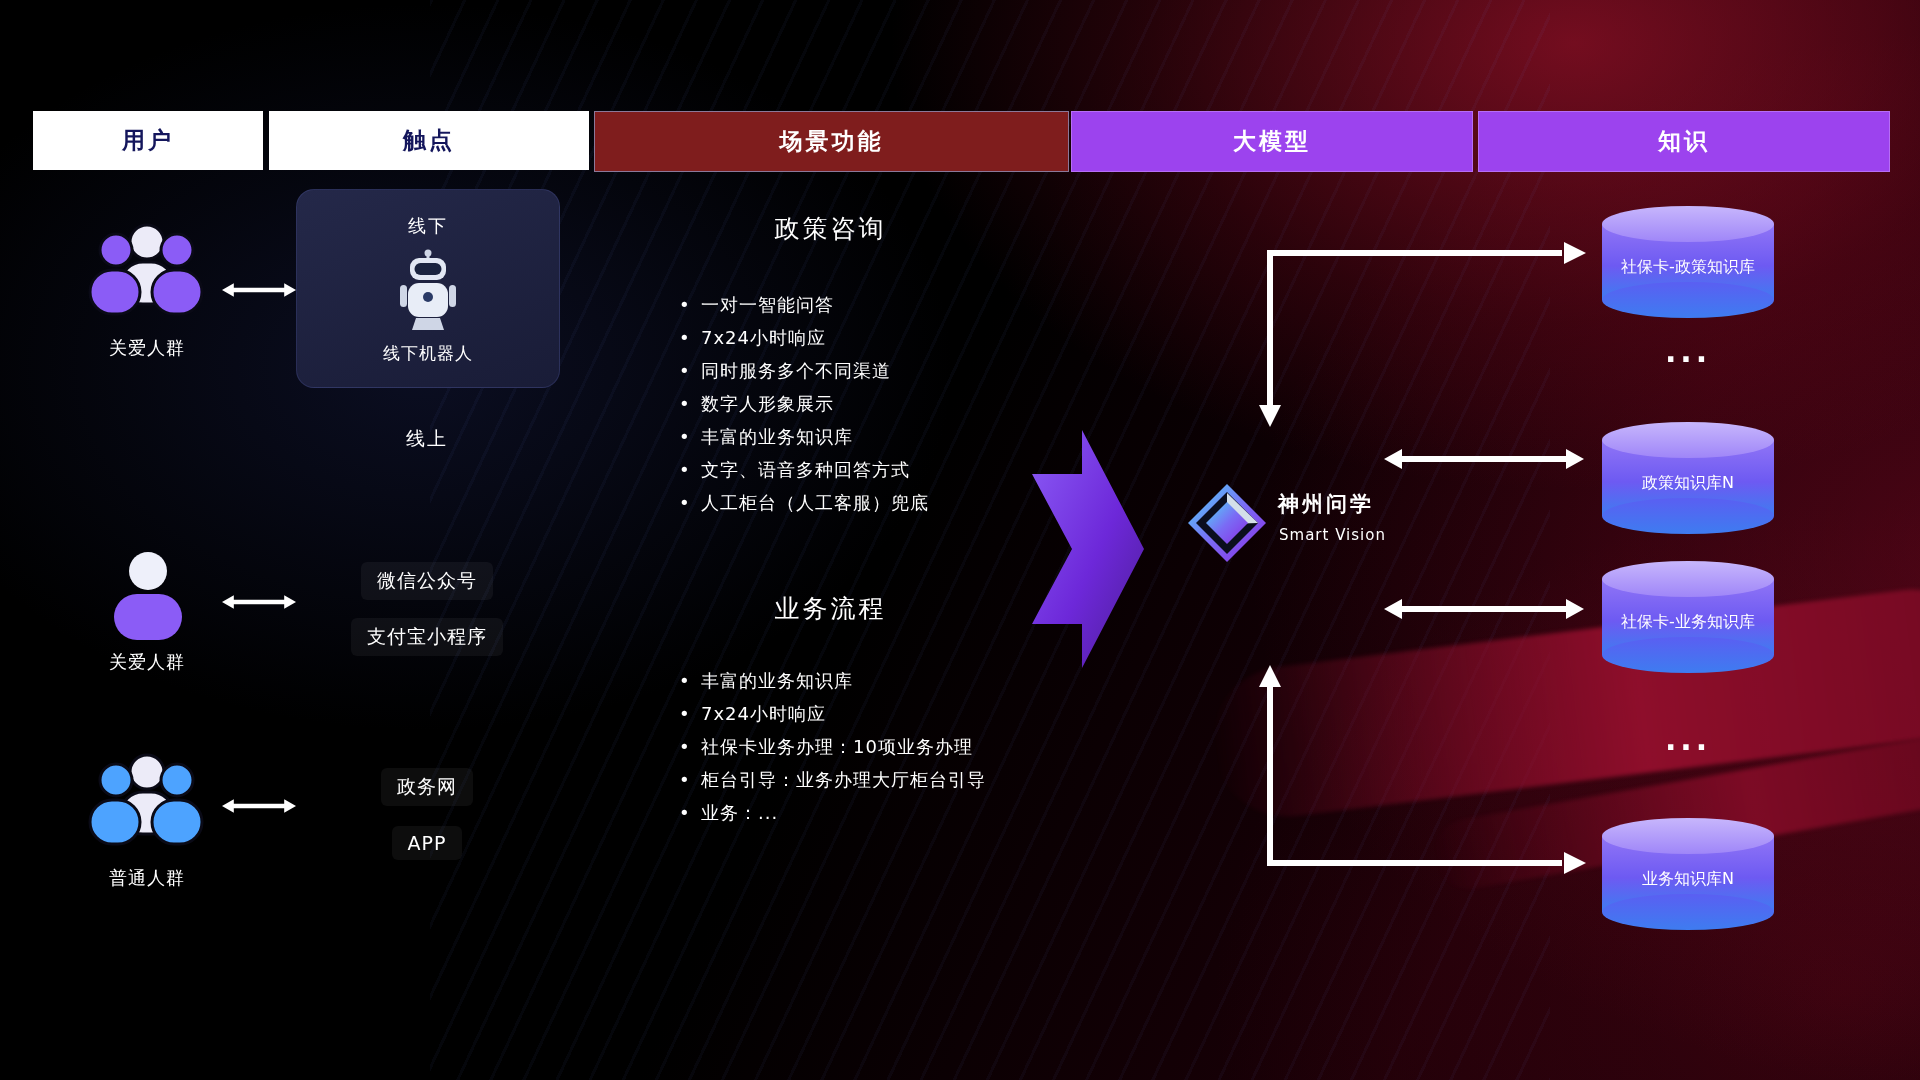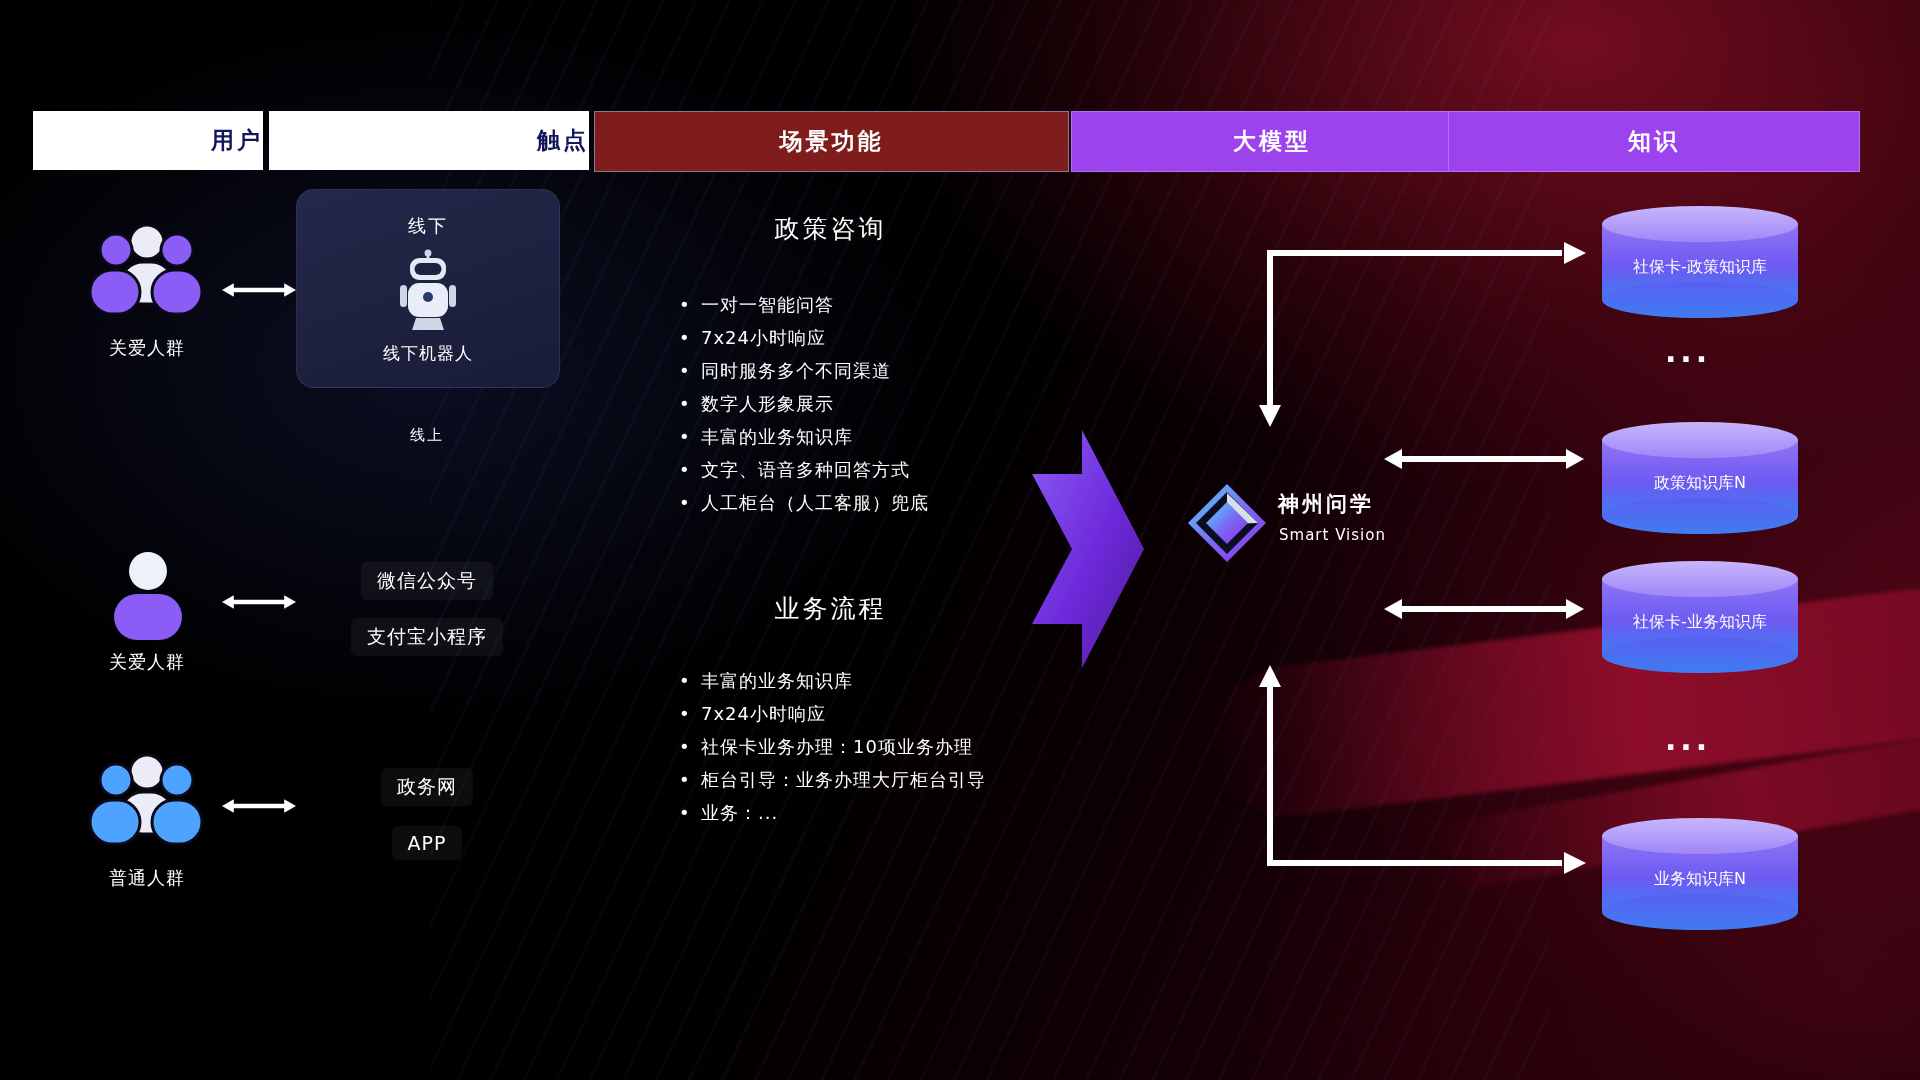--- a/index.html
+++ b/index.html
@@ -30,52 +30,52 @@
   .swoosh-b{
     position:absolute;right:-50px;top:778px;width:540px;height:70px;border-radius:40px;
     background:linear-gradient(90deg, rgba(160,15,45,0) 0%, #8c0d2a 60%, #6d081f 100%);
     transform:rotate(-10deg);opacity:.8;filter:blur(2px);
   }
   
   .hpill{
     position:absolute;top:111px;height:59px;display:flex;align-items:center;justify-content:center;
     font-size:23px;font-weight:600;letter-spacing:3px;
   }
-  .hp-white{background:#ffffff;color:#14165c;justify-content:flex-end;}
+  .hp-white{background:#ffffff;color:#14165c;}
   .hp-blue{background:#7f1d1d;color:#ffffff;border:1px solid rgba(150,195,255,.55);}
   .hp-purple{background:#9c43ee;color:#ffffff;border:1px solid rgba(215,165,255,.45);}
   
   .uicon{position:absolute;}
   .ulabel{position:absolute;color:#fff;font-size:18px;width:134px;text-align:center;letter-spacing:1px;}
   .uarrow{position:absolute;width:74px;height:26px;}
   
   .offline-card{
     position:absolute;left:296px;top:189px;width:262px;height:197px;border-radius:18px;
     background:linear-gradient(160deg,#242849,#191c37);
     border:1px solid rgba(130,140,255,.15);
   }
   .offline-title{position:absolute;left:0;top:24px;width:100%;text-align:center;color:#fff;font-size:18px;letter-spacing:2px;}
   .robot-wrap{position:absolute;left:0;top:58px;width:100%;display:flex;justify-content:center;}
   .offline-caption{position:absolute;left:0;top:152px;width:100%;text-align:center;color:#fff;font-size:17px;letter-spacing:1px;}
-  .online-label{position:absolute;left:296px;top:426px;width:262px;text-align:center;color:#fff;font-size:15px;letter-spacing:2px;}
+  .online-label{position:absolute;left:296px;top:426px;width:262px;text-align:center;color:#fff;font-size:19px;letter-spacing:2px;}
   .channel{position:absolute;left:296px;width:262px;text-align:center;color:#fff;font-size:19px;letter-spacing:1px;}
   .channel span{display:inline-block;padding:6px 16px;background:rgba(255,255,255,.05);border-radius:6px;}
   
   .stitle{position:absolute;left:594px;width:473px;text-align:center;color:#fff;font-size:25px;letter-spacing:3px;}
   .blist{position:absolute;left:677px;}
   .bullet{position:relative;padding-left:24px;color:#fff;font-size:18px;line-height:33px;white-space:nowrap;letter-spacing:1px;}
   .bullet::before{content:"•";position:absolute;left:2px;color:#fff;}
   
   .big-arrow{position:absolute;left:1032px;top:430px;}
   .logo-group{position:absolute;left:1188px;top:484px;}
   .logo-diamond{position:absolute;left:0;top:0;}
   .logo-name{position:absolute;left:90px;top:6px;color:#fff;font-size:21px;font-weight:700;letter-spacing:3px;white-space:nowrap;}
   .logo-sub{position:absolute;left:91px;top:42px;color:#fff;font-size:15px;letter-spacing:1px;white-space:nowrap;}
   
-  .cyl{position:absolute;left:1602px;width:196px;height:112px;}
+  .cyl{position:absolute;left:1602px;width:172px;height:112px;}
   .cyl .tube{position:absolute;top:18px;left:0;width:100%;height:76px;
     background:linear-gradient(180deg,#9175f6 0%,#6d5af2 55%,#3e7cf0 100%);}
   .cyl::before{content:"";position:absolute;top:0;left:0;width:100%;height:36px;border-radius:50%;
     background:linear-gradient(180deg,#c7b6fc,#9f86f8);z-index:2;}
   .cyl::after{content:"";position:absolute;bottom:0;left:0;width:100%;height:36px;border-radius:50%;
     background:linear-gradient(180deg,#5a5ff2,#3e7cf0);}
   .cyl .lbl{position:absolute;z-index:3;top:20px;left:0;width:100%;height:82px;
     display:flex;align-items:center;justify-content:center;text-align:center;
     color:#fff;font-size:16px;line-height:1.3;padding:0 12px;box-sizing:border-box;}
   .dots{position:absolute;left:1602px;width:172px;text-align:center;color:#fff;
@@ -97,21 +97,21 @@
     </div>
   <div class="hpill hp-white" style="left:269px;width:320px;">
       <span>触点</span>
     </div>
   <div class="hpill hp-blue" style="left:594px;width:473px;">
       <span>场景功能</span>
     </div>
   <div class="hpill hp-purple" style="left:1071px;width:400px;">
       <span>大模型</span>
     </div>
-  <div class="hpill hp-purple" style="left:1448px;width:410px;">
+  <div class="hpill hp-purple" style="left:1478px;width:410px;">
       <span>知识</span>
     </div>
 
   <svg class="uicon" style="left:80px;top:218px;" width="134" height="100" viewBox="0 0 134 100">
     <circle cx="67" cy="24" r="17" fill="#ecebf8" stroke="#0a0a16" stroke-width="3"></circle>
     <rect x="41" y="44" width="52" height="42" rx="22" fill="#ecebf8" stroke="#0a0a16" stroke-width="3"></rect>
     <circle cx="36" cy="32" r="16" fill="#8b5cf6" stroke="#0a0a16" stroke-width="3"></circle>
     <rect x="10" y="52" width="50" height="44" rx="22" fill="#8b5cf6" stroke="#0a0a16" stroke-width="3"></rect>
     <circle cx="97" cy="32" r="16" fill="#8b5cf6" stroke="#0a0a16" stroke-width="3"></circle>
     <rect x="72" y="52" width="50" height="44" rx="22" fill="#8b5cf6" stroke="#0a0a16" stroke-width="3"></rect>

